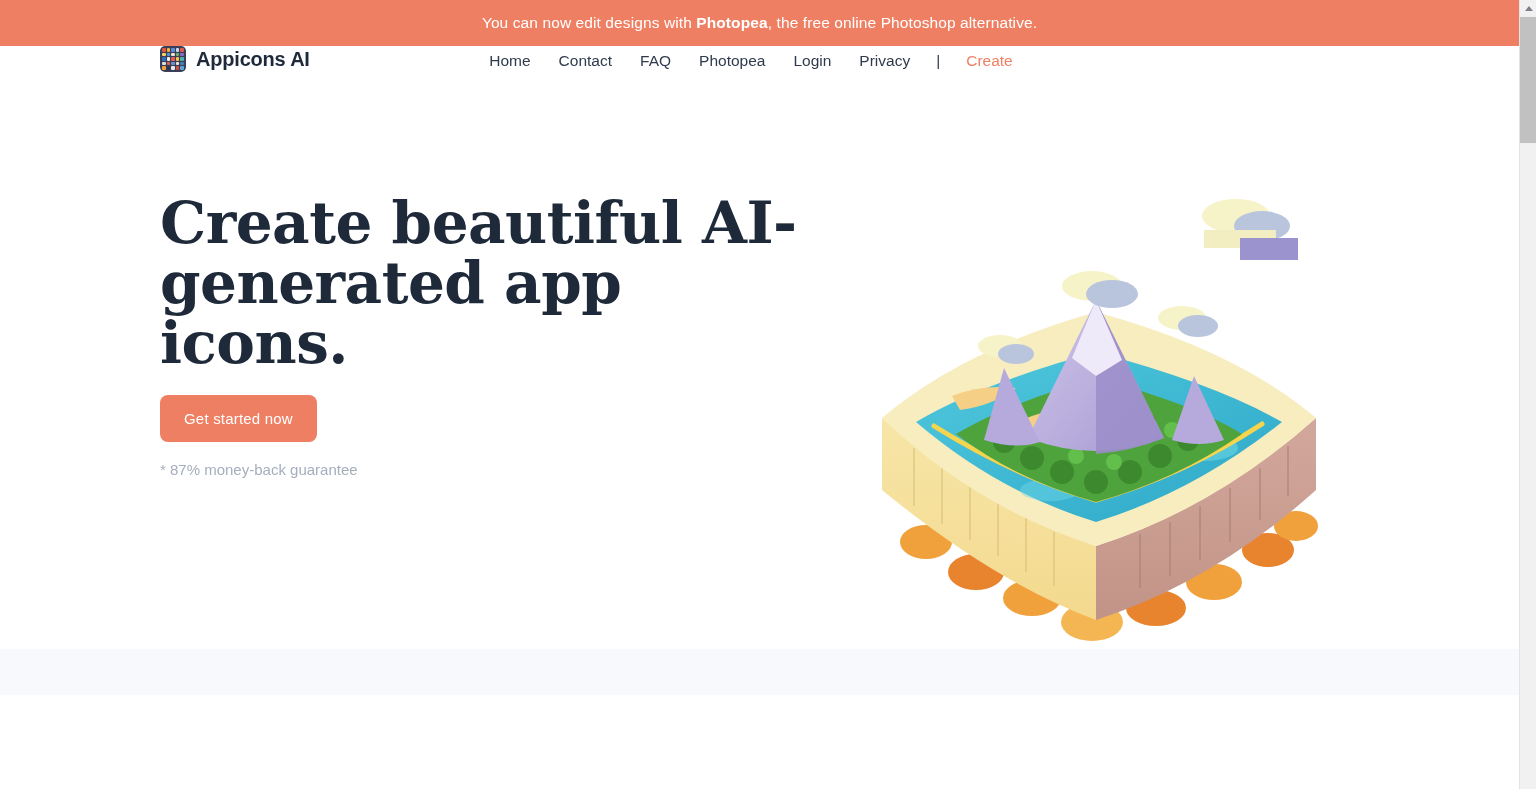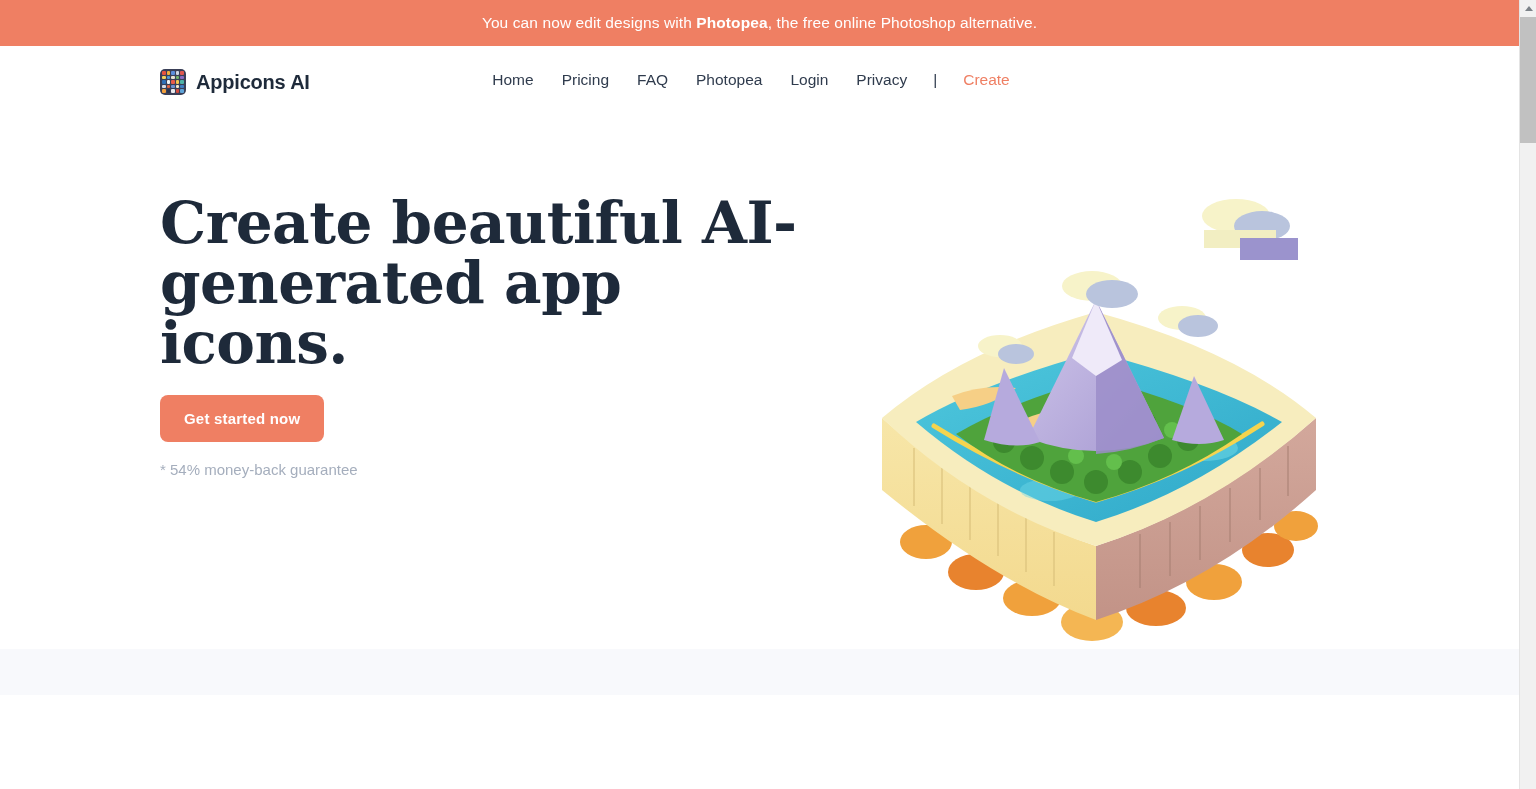--- a/index.html
+++ b/index.html
@@ -38,21 +38,21 @@
     font-size: 15.5px;
     letter-spacing: .1px;
   }
   .announce-bar .strong { font-weight: 700; }
   .announce-link { color:#ffffff; text-decoration:none; }
 
   
   .site-header {
     height: 49px;
     display: flex;
-    align-items: flex-end;
+    align-items: flex-start;
     background: #ffffff;
     padding: 0 160px;
     position: relative;
   }
   .brand {
     display: flex;
     align-items: center;
     gap: 10px;
     text-decoration: none;
   }
@@ -130,21 +130,21 @@
     width: 620px;
     margin-bottom: 32px;
   }
   .cta-button {
     display: inline-block;
     background: #ef7f63;
     color: #ffffff;
     border: none;
     border-radius: 8px;
     font-size: 15px;
-    font-weight: 700;
+    font-weight: 400;
     font-family: "Liberation Sans", sans-serif;
     padding: 0 24px;
     height: 47px;
     line-height: 47px;
     cursor: pointer;
     letter-spacing: .2px;
   }
   .guarantee {
     margin-top: 19px;
     font-size: 15px;
@@ -250,36 +250,36 @@
           <i style="background:#2b3450"></i>
           <i style="background:#e8e9ee"></i>
           <i style="background:#d24b3e"></i>
           <i style="background:#5fa4d8"></i>
       </span>
       <span class="brand-name">Appicons AI</span>
     </a>
 
     <nav class="main-nav">
       <a class="nav-link">Home</a>
-      <a class="nav-link">Pricing</a>
+      <a class="nav-link">Contact</a>
       <a class="nav-link">FAQ</a>
       <a class="nav-link">Photopea</a>
       <a class="nav-link">Login</a>
       <a class="nav-link">Privacy</a>
       <span class="nav-sep">|</span>
       <a class="nav-link login">Create</a>
     </nav>
   </div>
 
   <div class="hero">
 
     <div class="hero-copy">
       <h1 class="hero-title">Create beautiful AI-generated app icons.</h1>
       <button class="cta-button">Get started now</button>
-      <div class="guarantee">* 54% money-back guarantee</div>
+      <div class="guarantee">* 87% money-back guarantee</div>
     </div>
 
     <div class="hero-art">
       <svg viewBox="0 0 470 480" width="470" height="480">
         <defs>
           <linearGradient id="sideL" x1="0" y1="0" x2="0" y2="1">
             <stop offset="0" stop-color="#f7e6a8"></stop>
               <stop offset="1" stop-color="#f3d98e"></stop>
           </linearGradient>
           <linearGradient id="sideR" x1="0" y1="0" x2="0" y2="1">

